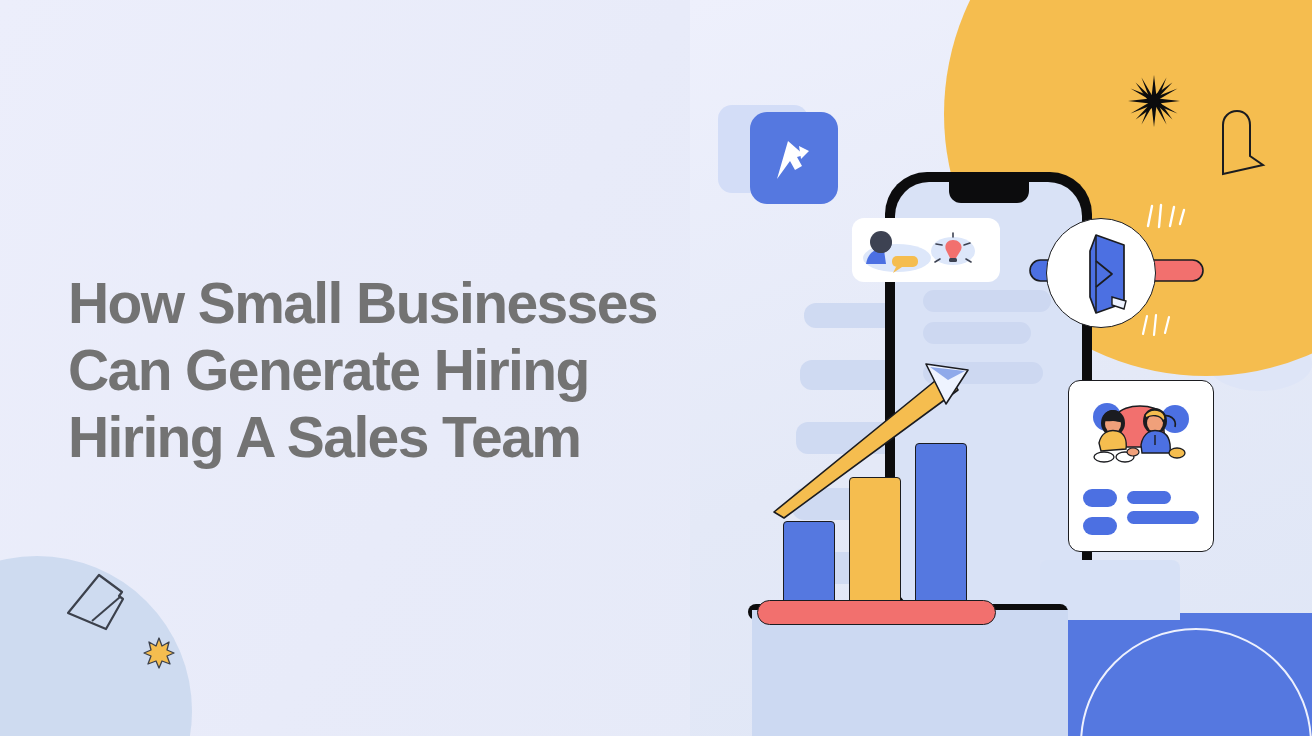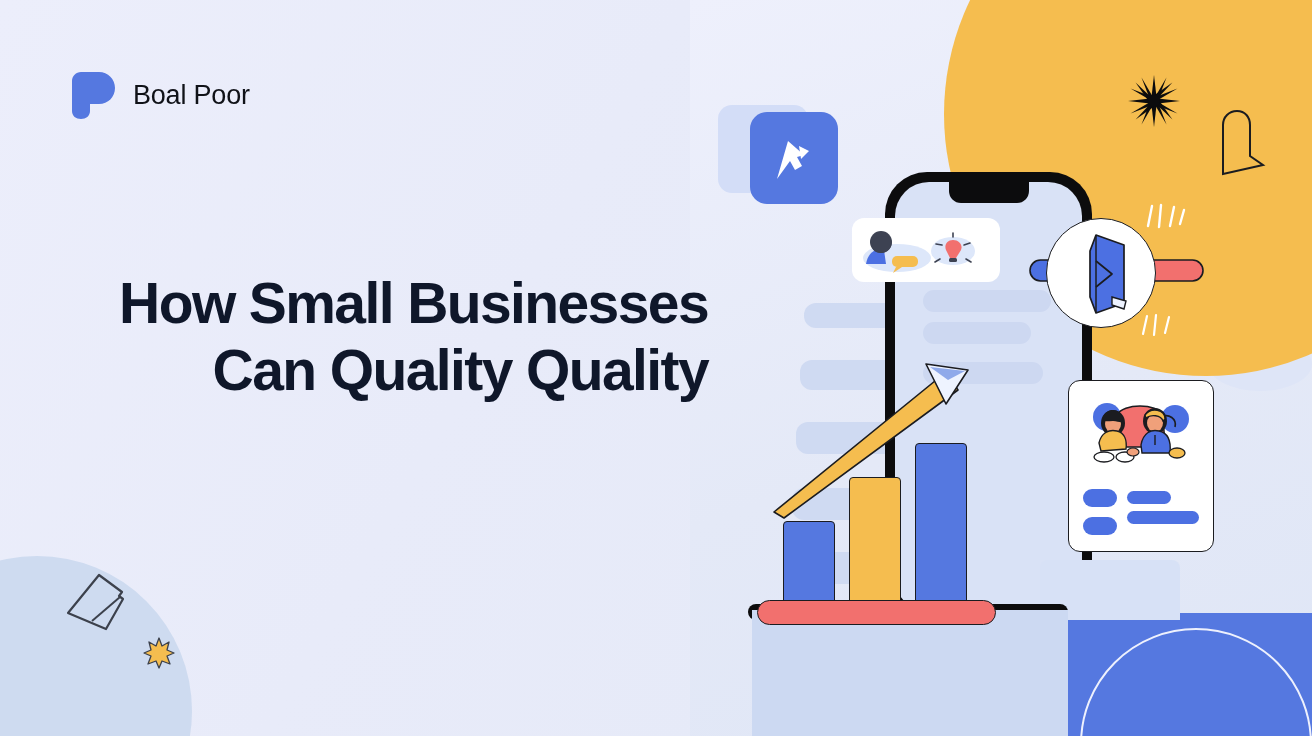--- a/index.html
+++ b/index.html
@@ -114,22 +114,21 @@
 
   
   .headline {
     position: absolute;
     left: 68px; top: 232px;
     width: 640px;
     font-size: 57px;
     font-weight: 700;
     line-height: 1.17;
     letter-spacing: -1.6px;
-    color: #0f172a;
-    text-align: right;
+    color: #737373;
   }
   .headline .ln { display: block; white-space: nowrap; }
 
   
   .poly-bl { position: absolute; left: 62px; top: 572px; }
   .star-bl { position: absolute; left: 143px; top: 637px; }
   .star-black { position: absolute; left: 1128px; top: 75px; }
   .arch-outline { position: absolute; left: 1216px; top: 108px; }
   .sparkle-a { position: absolute; left: 1142px; top: 200px; }
   .sparkle-b { position: absolute; left: 1138px; top: 310px; }
@@ -260,31 +259,25 @@
     <div class="bg-left-wash"></div>
     <div class="bg-right-wash"></div>
     <div class="pale-ellipse-right"></div>
     <div class="yellow-circle"></div>
     <div class="lilac-blob-bl"></div>
     <div class="pale-corner-left"></div>
     <div class="blue-corner"></div>
     <div class="blue-corner-ring"></div>
   </div>
 
-  <div class="logo-wrap">
-    <svg class="logo-mark" viewBox="0 0 48 50">
-      <path d="M4 11 C4 6 8 2 13 2 L31 2 C40 2 47 9 47 18 C47 27 40 34 31 34 L22 34 L22 41 C22 46 18 49 13 49 C8 49 4 46 4 41 Z" fill="#5578e0"></path>
-      <path d="M22 20 L22 34 L13 34 C9 34 6 31 6 27 L6 20 Z" fill="#5578e0"></path>
-    </svg>
-    <span class="logo-text">Boal Poor</span>
-  </div>
 
   <h1 class="headline">
     <span class="ln">How Small Businesses</span>
-    <span class="ln">Can Quality Quality</span>
+    <span class="ln">Can Generate Hiring</span>
+    <span class="ln">Hiring A Sales Team</span>
   </h1>
 
   <svg class="poly-bl" width="74" height="62" viewBox="0 0 74 62">
     <path d="M37 3 L60 20 L57 24 L61 27 L44 57 L6 41 Z" fill="none" stroke="#3c414c" stroke-width="2.2" stroke-linejoin="round"></path>
     <path d="M58 25 L30 49" fill="none" stroke="#3c414c" stroke-width="2"></path>
   </svg>
   <svg class="star-bl" width="32" height="32" viewBox="0 0 32 32">
     <path d="M16 1 L19 9 L26 5 L24 13 L31 16 L24 19 L27 27 L19 24 L16 31 L13 24 L5 27 L8 19 L1 16 L8 13 L6 5 L13 9 Z" fill="#f5bd4f" stroke="#3c414c" stroke-width="1.3" stroke-linejoin="round"></path>
   </svg>
 

